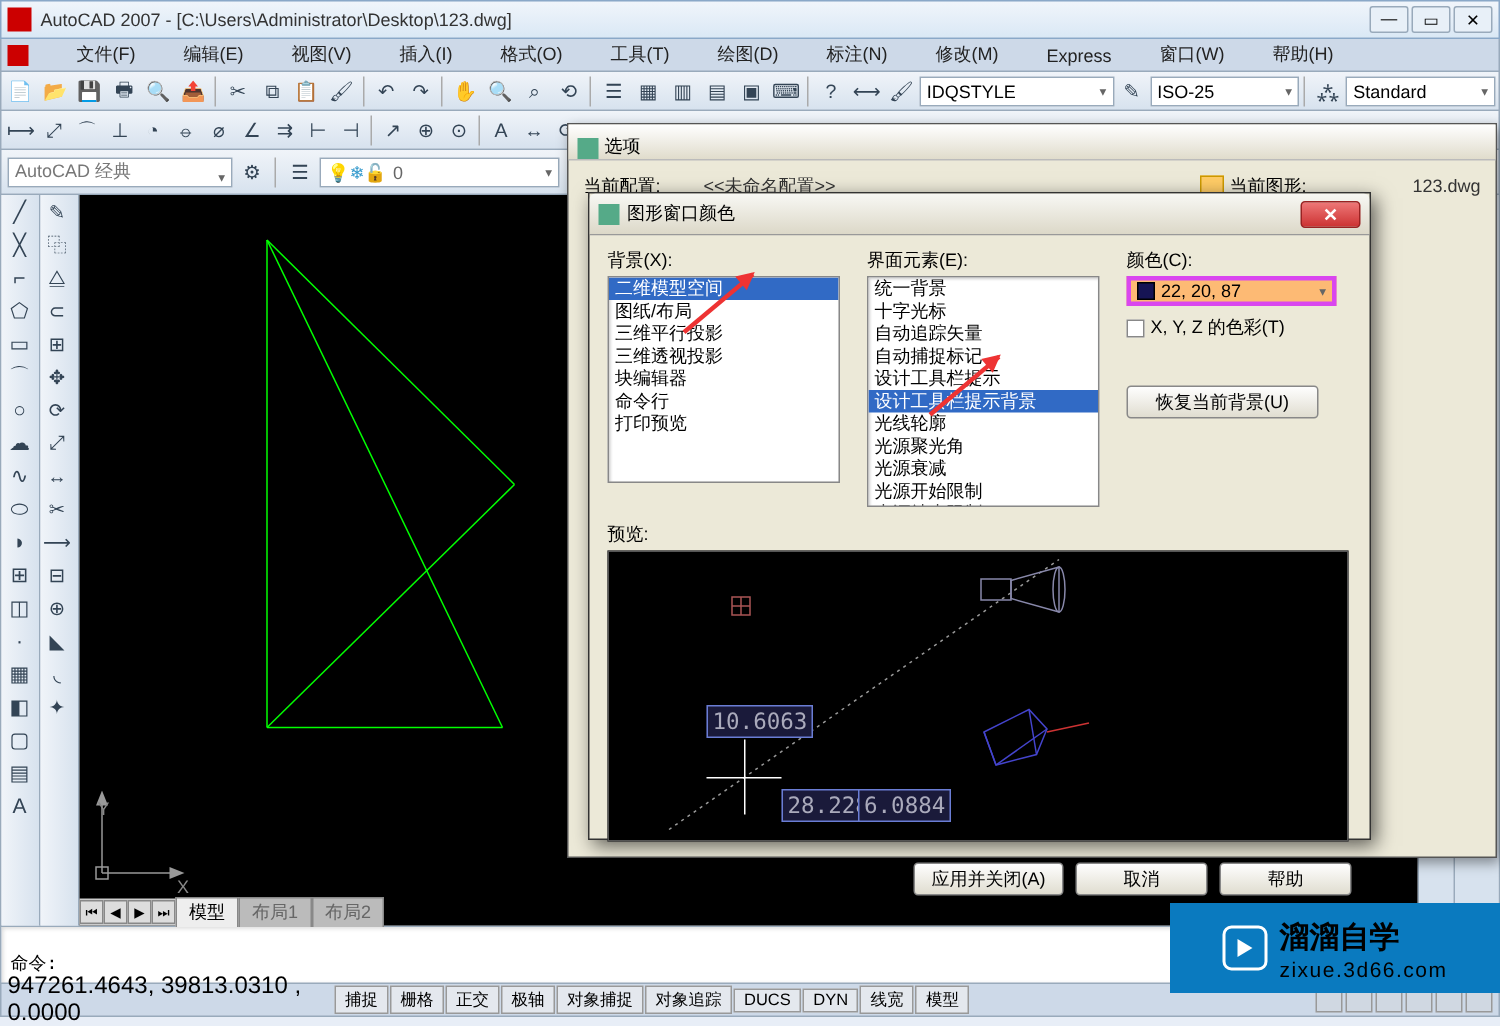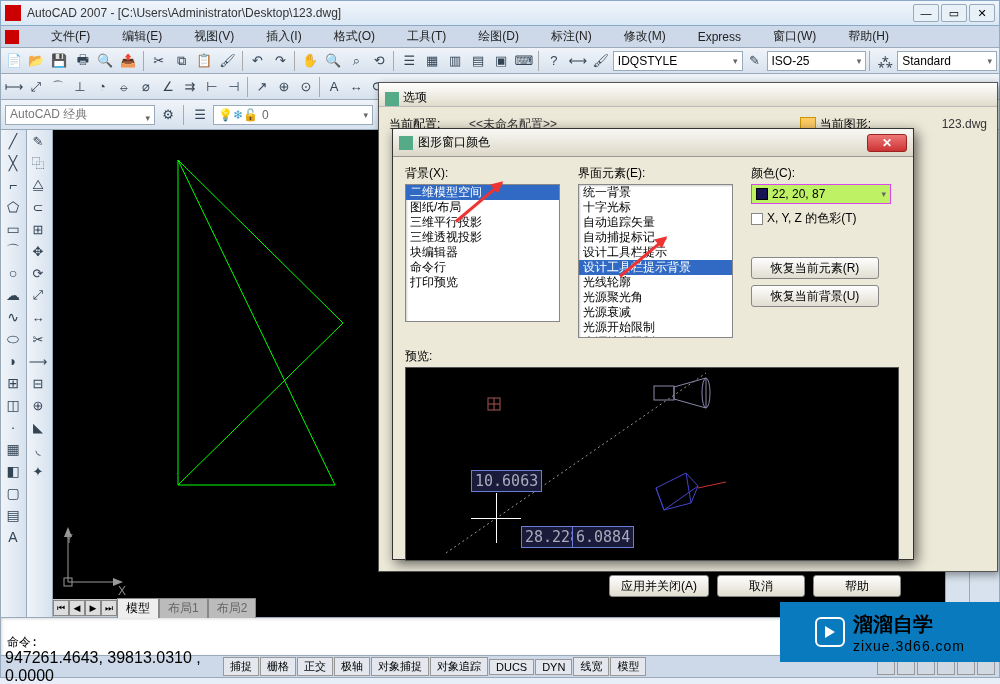--- a/index.html
+++ b/index.html
@@ -90,21 +90,21 @@
 .close-x { margin-left: auto; width: 40px; height: 18px; background: linear-gradient(#e77,#c33); border: 1px solid #922; border-radius: 3px; color: #fff; display: flex; align-items: center; justify-content: center; font-weight: bold; }
 
 .color-body { padding: 8px 12px; }
 .col-row { display: flex; gap: 18px; }
 .col { flex: 1; }
 .lbl { font-size: 12px; margin-bottom: 2px; }
 .listbox { border: 1px solid #888; background: #fff; box-shadow: inset 1px 1px 2px rgba(0,0,0,.2); font-family: SimSun, sans-serif; font-size: 12px; height: 138px; overflow: hidden; }
 .listbox div { padding: 0 4px; line-height: 15px; }
 .listbox .sel { background: #316ac5; color: #fff; }
 .btn { width: 128px; height: 22px; background: linear-gradient(#fefefe,#e0ddd0); border: 1px solid #888; border-radius: 3px; display: flex; align-items: center; justify-content: center; margin-bottom: 6px; font-size: 12px; }
-.color-swatch { display: flex; align-items: center; border: 1px solid #d946ef; background: #bef264; height: 20px; padding: 0 4px; }
+.color-swatch { display: flex; align-items: center; border: 3px solid #d946ef; background: #fdba74; height: 20px; padding: 0 4px; }
 .swatch-box { width: 12px; height: 12px; background: #161454; border: 1px solid #000; margin-right: 4px; }
 .chk { margin-top: 6px; display: flex; align-items: center; gap: 4px; }
 .chk-box { width: 12px; height: 12px; border: 1px solid #888; background: #fff; }
 
 .preview-lbl { margin-top: 10px; }
 .preview { width: 494px; height: 194px; background: #000; margin-top: 2px; position: relative; border: 1px solid #555; }
 .dim-box { position: absolute; border: 1px solid #6a7dd4; background: #1a1a3a; color: #aab; font-size: 15px; padding: 1px 3px; font-family: monospace; }
 .cross-h { position: absolute; width: 50px; height: 1px; background: #fff; }
 .cross-v { position: absolute; width: 1px; height: 50px; background: #fff; }
 
@@ -391,21 +391,20 @@
         <div class="color-swatch">
           <div class="swatch-box"></div>
           <span>22, 20, 87</span>
           <span class="tb-arrow">▾</span>
         </div>
         <div class="chk">
           <div class="chk-box"></div>
           <span>X, Y, Z 的色彩(T)</span>
         </div>
         <div style="height:30px"></div>
-        <div class="btn">恢复当前元素(R)</div>
         <div class="btn">恢复当前背景(U)</div>
       </div>
     </div>
     <div class="preview-lbl">预览:</div>
     <div class="preview">
       <svg width="494" height="194" style="position:absolute">
         <line x1="40" y1="185" x2="300" y2="5" stroke="#999" stroke-dasharray="2 3"></line>
         <rect x="82" y="30" width="12" height="12" fill="none" stroke="#a55"></rect>
         <line x1="82" y1="36" x2="94" y2="36" stroke="#a55"></line>
         <line x1="88" y1="30" x2="88" y2="42" stroke="#a55"></line>

